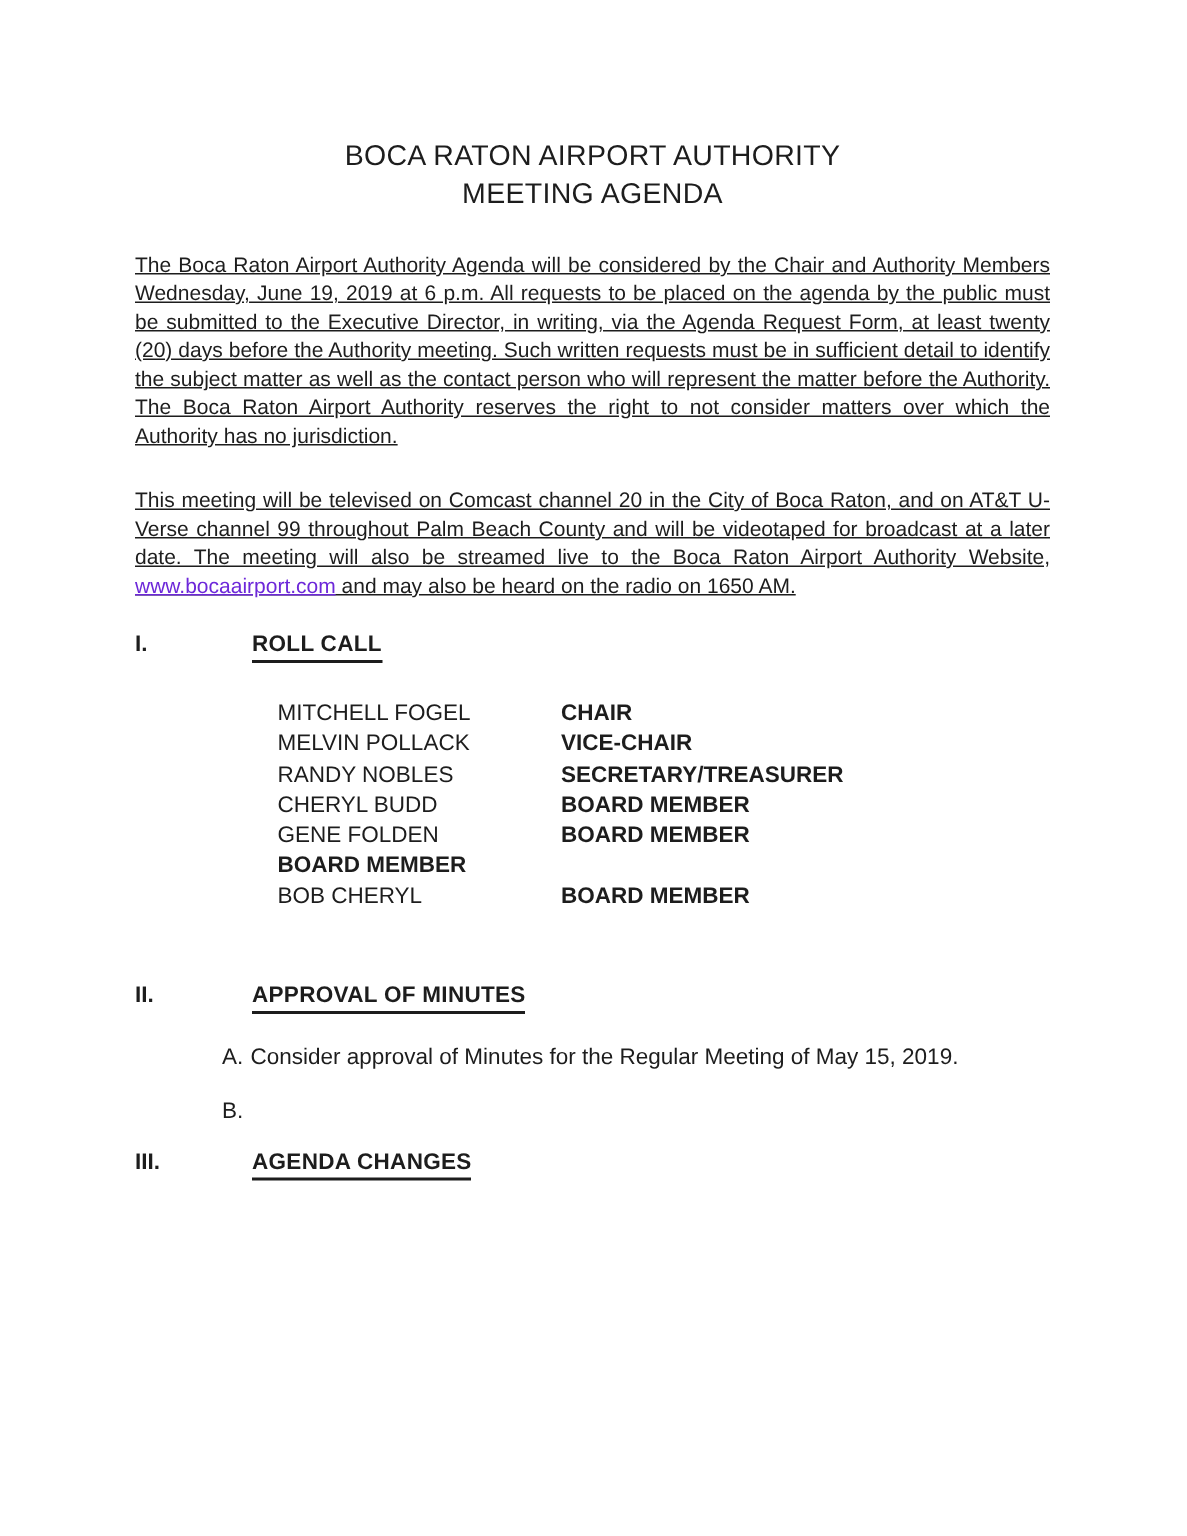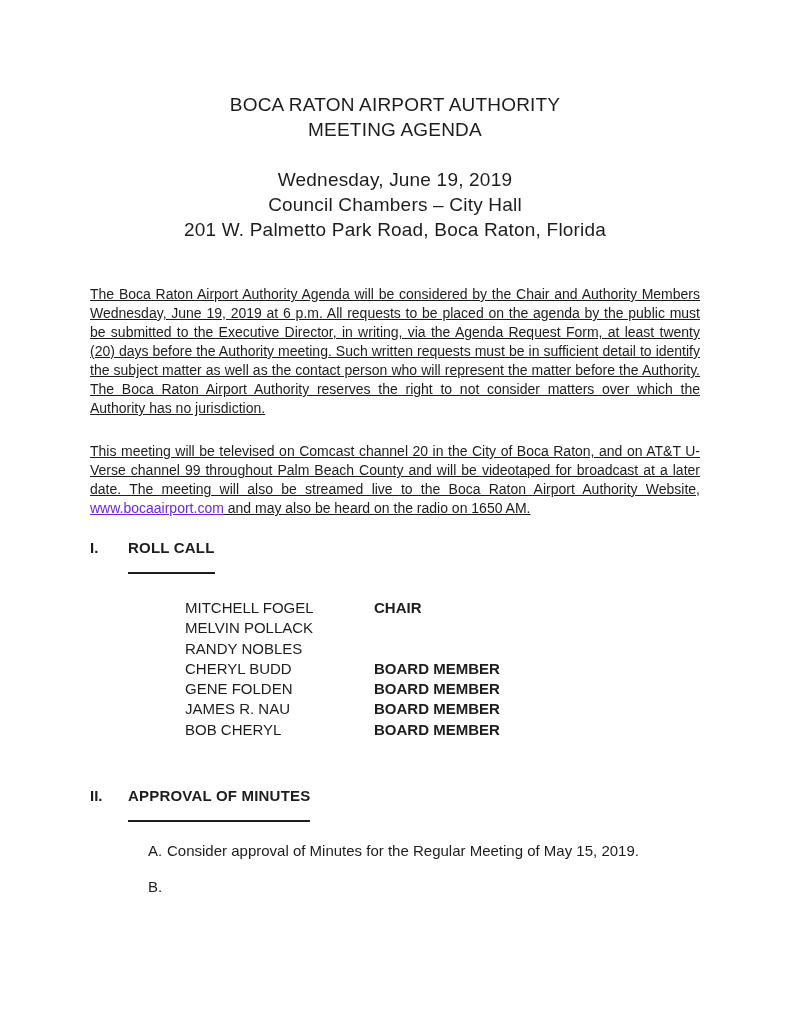--- a/index.html
+++ b/index.html
@@ -51,22 +51,23 @@
     line-height: 19px;
     font-weight: bold;
   }
   .section-numeral {
     width: 38px;
     flex-shrink: 0;
     font-weight: bold;
   }
   .heading-text {
     border-bottom: 2px solid #1d1d1d;
-    padding-bottom: 15px;
+    padding-bottom: 1px;
     letter-spacing: 0.2px;
+    margin-left: 40px;
   }
   .rollcall-heading { margin-bottom: 13px; }
   .approval-heading { margin-bottom: 19px; }
   
   .rollcall-table {
     padding-left: 95px;
     font-size: 15px;
     line-height: 20.3px;
     margin-bottom: 23px;
     margin-top: 24px;
@@ -90,56 +91,52 @@
 </head>
 <body>
 
 <div class="page">
 
   <div class="title-block">
     <div>BOCA RATON AIRPORT AUTHORITY</div>
     <div>MEETING AGENDA</div>
   </div>
 
-  <div class="date-block">
-    <div>Wednesday, June 19, 2019</div>
-    <div>Council Chambers – City Hall</div>
-    <div>201 W. Palmetto Park Road, Boca Raton, Florida</div>
-  </div>
 
   <p class="body-para para-1">The Boca Raton Airport Authority Agenda will be considered by the Chair and Authority Members Wednesday, June 19, 2019 at 6 p.m.  All requests to be placed on the agenda by the public must be submitted to the Executive Director, in writing, via the Agenda Request Form, at least twenty (20) days before the Authority meeting.  Such written requests must be in sufficient detail to identify the subject matter as well as the contact person who will represent the matter before the Authority.  The Boca Raton Airport Authority reserves the right to not consider matters over which the Authority has no jurisdiction.</p>
 
   <p class="body-para para-2"><span>This meeting will be televised on Comcast channel 20 in the City of Boca Raton, and on AT&amp;T U-Verse channel 99 throughout Palm Beach County and will be videotaped for broadcast at a later date.  The meeting will also be streamed live to the Boca Raton Airport Authority Website, </span><a class="doc-link">www.bocaairport.com</a><span> and may also be heard on the radio on 1650 AM.</span></p>
 
   <div class="section-heading rollcall-heading">
     <span class="section-numeral">I.</span>
     <span class="heading-text">ROLL CALL</span>
   </div>
 
   <div class="rollcall-table">
     <div class="member-row">
       <span class="member-name">MITCHELL FOGEL</span>
       <span class="member-role">CHAIR</span>
     </div>
     <div class="member-row">
       <span class="member-name">MELVIN POLLACK</span>
+      <span class="member-role">VICE-CHAIR</span>
     </div>
     <div class="member-row">
       <span class="member-name">RANDY NOBLES</span>
+      <span class="member-role">SECRETARY/TREASURER</span>
     </div>
     <div class="member-row">
       <span class="member-name">CHERYL BUDD</span>
       <span class="member-role">BOARD MEMBER</span>
     </div>
     <div class="member-row">
       <span class="member-name">GENE FOLDEN</span>
       <span class="member-role">BOARD MEMBER</span>
     </div>
     <div class="member-row">
-      <span class="member-name">JAMES R. NAU</span>
       <span class="member-role">BOARD MEMBER</span>
     </div>
     <div class="member-row">
       <span class="member-name">BOB CHERYL</span>
       <span class="member-role">BOARD MEMBER</span>
     </div>
   </div>
 
   <div class="spacer-before-approval"></div>
 

